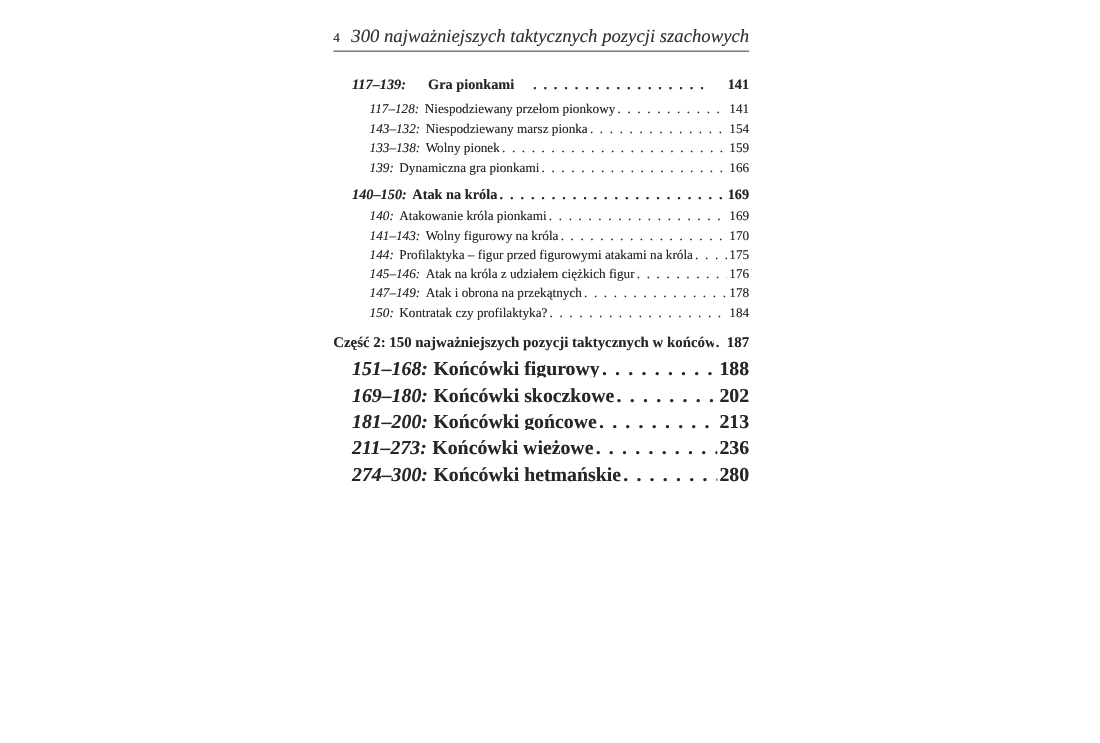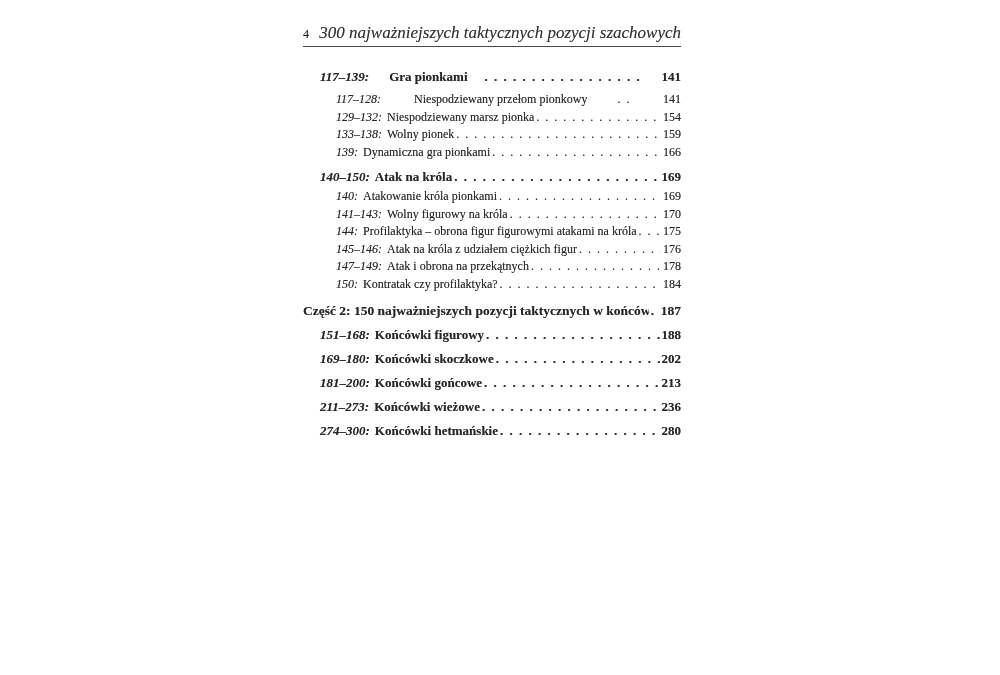--- a/index.html
+++ b/index.html
@@ -84,24 +84,24 @@
     padding-left: 33px;
   }
   .row.part-heading {
     font-weight: bold;
     font-size: 13.5px;
     line-height: 17px;
     padding-left: 0;
     margin-top: 9px;
   }
   .row.main.first-section { margin-top: 22px; gap: 15px; }
-  .row.sub.first-sub { margin-top: 6px; gap: 28px; }
+  .row.sub.first-sub { margin-top: 6px; }
   .row.sub.first-sub2 { margin-top: 3px; }
   .row.main.section-2 { margin-top: 8px; }
-  .row.main.part2 { margin-top: 8px; font-size: 13px; line-height: 16px; }
+  .row.main.part2 { margin-top: 8px; font-size: 18px; line-height: 16px; }
   .row.main.part2.first-p2 { margin-top: 8px; }
 </style>
 </head>
 <body>
 
 <div class="scan-page">
   <div class="content">
 
     <div class="page-header">
       <span class="page-num">4</span>
@@ -114,21 +114,21 @@
       <span class="dots"></span>
       <span class="pg">141</span>
     </div>
     <div class="row sub first-sub">
       <span class="range">117–128:</span>
       <span class="title">Niespodziewany przełom pionkowy</span>
       <span class="dots"></span>
       <span class="pg">141</span>
     </div>
     <div class="row sub">
-      <span class="range">129–132:</span>
+      <span class="range">143–132:</span>
       <span class="title">Niespodziewany marsz pionka</span>
       <span class="dots"></span>
       <span class="pg">154</span>
     </div>
     <div class="row sub">
       <span class="range">133–138:</span>
       <span class="title">Wolny pionek</span>
       <span class="dots"></span>
       <span class="pg">159</span>
     </div>
@@ -152,21 +152,21 @@
       <span class="pg">169</span>
     </div>
     <div class="row sub">
       <span class="range">141–143:</span>
       <span class="title">Wolny figurowy na króla</span>
       <span class="dots"></span>
       <span class="pg">170</span>
     </div>
     <div class="row sub">
       <span class="range">144:</span>
-      <span class="title">Profilaktyka – obrona figur figurowymi atakami na króla</span>
+      <span class="title">Profilaktyka – figur przed figurowymi atakami na króla</span>
       <span class="dots"></span>
       <span class="pg">175</span>
     </div>
     <div class="row sub">
       <span class="range">145–146:</span>
       <span class="title">Atak na króla z udziałem ciężkich figur</span>
       <span class="dots"></span>
       <span class="pg">176</span>
     </div>
     <div class="row sub">

